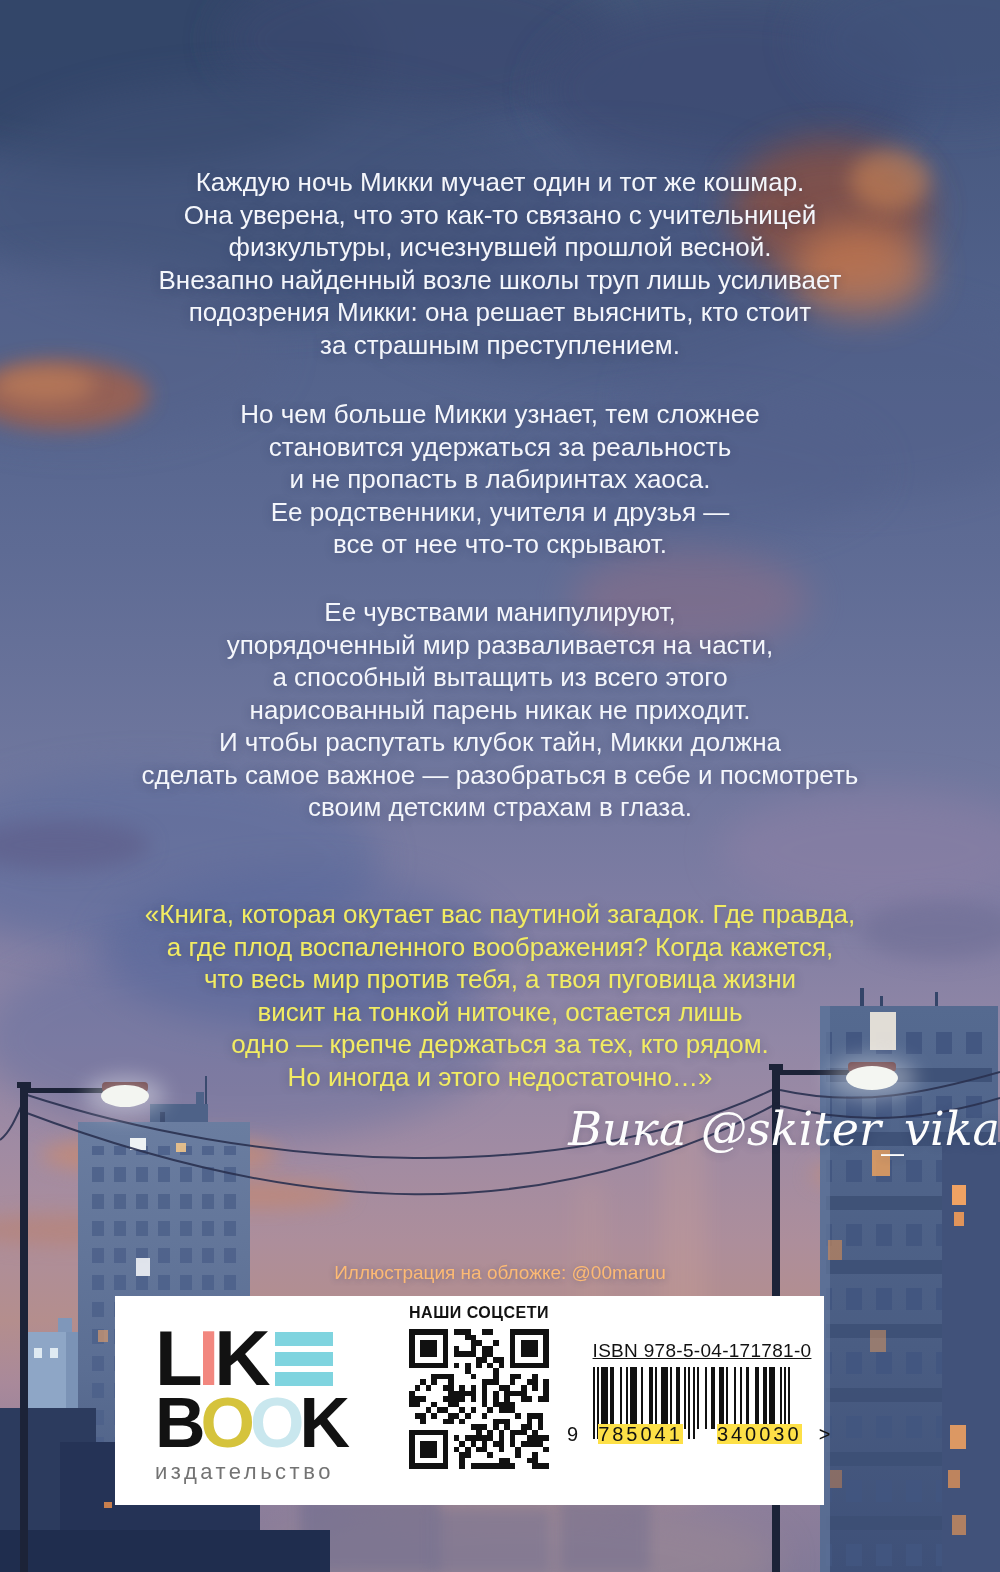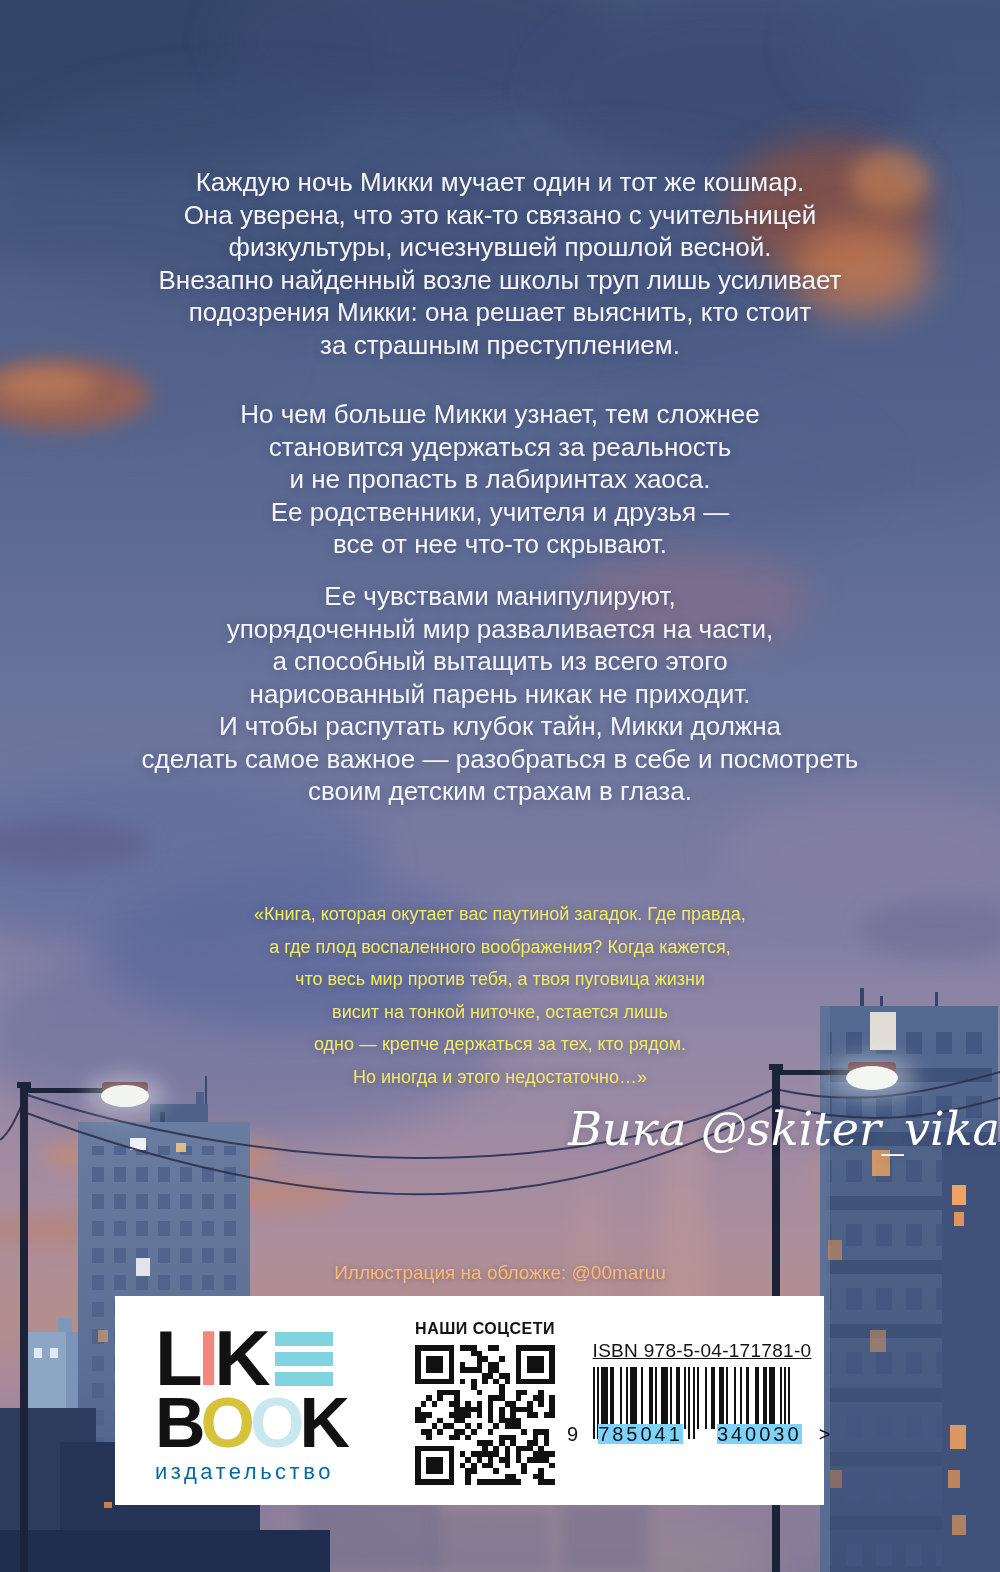--- a/index.html
+++ b/index.html
@@ -7,55 +7,55 @@
        background:#47587f;font-family:"Liberation Sans",sans-serif;}
   .cover{position:absolute;inset:0;width:1000px;height:1572px;}
   svg.bg{position:absolute;left:0;top:0;}
 
   
   .txt{position:absolute;left:0;width:1000px;text-align:center;white-space:pre-line;
        color:#f4f6fb;font-size:26px;line-height:32.5px;
        text-shadow:0 1px 10px rgba(35,45,85,.35);}
   .p1{top:166px;}
   .p2{top:398px;}
-  .p3{top:580px;}
-  .quote{top:898px;color:#F2EC62;font-size:18px;}
+  .p3{top:596px;}
+  .quote{top:898px;color:#F2EC62;font-size:26px;}
   .sig{position:absolute;left:0;top:1102px;width:1000px;text-align:right;
        font-family:"DejaVu Serif",serif;font-style:italic;font-size:46px;color:#fdfdfd;
        text-shadow:0 1px 8px rgba(35,45,85,.3);}
   .credit{position:absolute;left:0;top:1262px;width:1000px;text-align:center;
        font-size:19px;color:#fdba74;text-shadow:0 1px 6px rgba(35,45,85,.35);}
 
   
   .pubbox{position:absolute;left:115px;top:1296px;width:709px;height:209px;background:#ffffff;}
 
   .logo{position:absolute;left:40px;top:32px;width:215px;color:#121212;}
   .logo-r1,.logo-r2{display:flex;align-items:flex-end;}
   .logo-r1 .lg{font-weight:900;font-size:78px;line-height:60px;letter-spacing:-5px;}
   .logo-r2 .lg{font-weight:900;font-size:70px;line-height:56px;letter-spacing:-5px;}
   .lg.coral{color:#F2877F;}
   .lg.mustard{color:#D5C33C;}
   .lg.ice{color:#C9E7EE;}
   .ebars{display:inline-flex;flex-direction:column;justify-content:space-between;
          width:58px;height:54px;margin-left:9px;margin-bottom:2px;}
   .ebars i{height:14px;background:#7FD4DF;display:block;}
   .logo-r2{margin-top:7px;}
-  .logo-sub{margin-top:8px;font-size:22px;font-weight:500;letter-spacing:3.5px;color:#0369a1;}
-
-  .qr-sec{position:absolute;left:288px;top:8px;width:152px;text-align:right;margin-top:16px;}
+  .logo-sub{margin-top:8px;font-size:22px;font-weight:500;letter-spacing:3.5px;color:#737373;}
+
+  .qr-sec{position:absolute;left:288px;top:8px;width:152px;text-align:center;}
   .qr-head{font-size:16px;font-weight:700;letter-spacing:.5px;color:#121212;}
   #qr-svg{margin-top:7px;width:140px;height:140px;shape-rendering:crispEdges;fill:#111;}
 
   .bc-sec{position:absolute;left:452px;top:44px;width:248px;color:#121212;}
   .bc-label{font-size:19px;text-align:center;padding-left:22px;letter-spacing:.3px;text-decoration:underline;}
   #bc-svg{display:block;margin:5px 0 0 26px;width:197px;height:72px;
           shape-rendering:crispEdges;fill:#111;}
   .bc-digits{display:flex;align-items:flex-end;margin-top:-15px;font-size:20px;line-height:20px;}
   .bc-digits .d9{width:24px;text-align:right;padding-right:3px;}
-  .bc-digits .grp{flex:1;text-align:center;background:#7dd3fc;margin:0 17px;letter-spacing:3px;}
+  .bc-digits .grp{flex:1;text-align:center;background:#fde047;margin:0 17px;letter-spacing:3px;}
   .bc-digits .arr{width:18px;text-align:left;}
 </style>
 </head>
 <body>
 
 <div class="cover">
 
   <svg class="bg" width="1000" height="1572" viewBox="0 0 1000 1572">
     <defs>
       <linearGradient id="sky" x1="0" y1="0" x2="0" y2="1">

